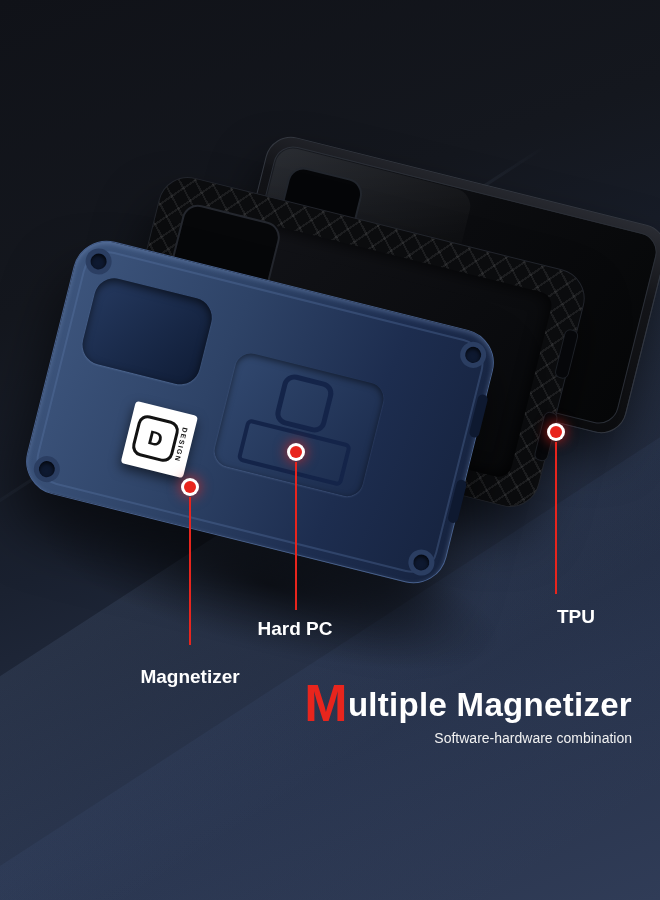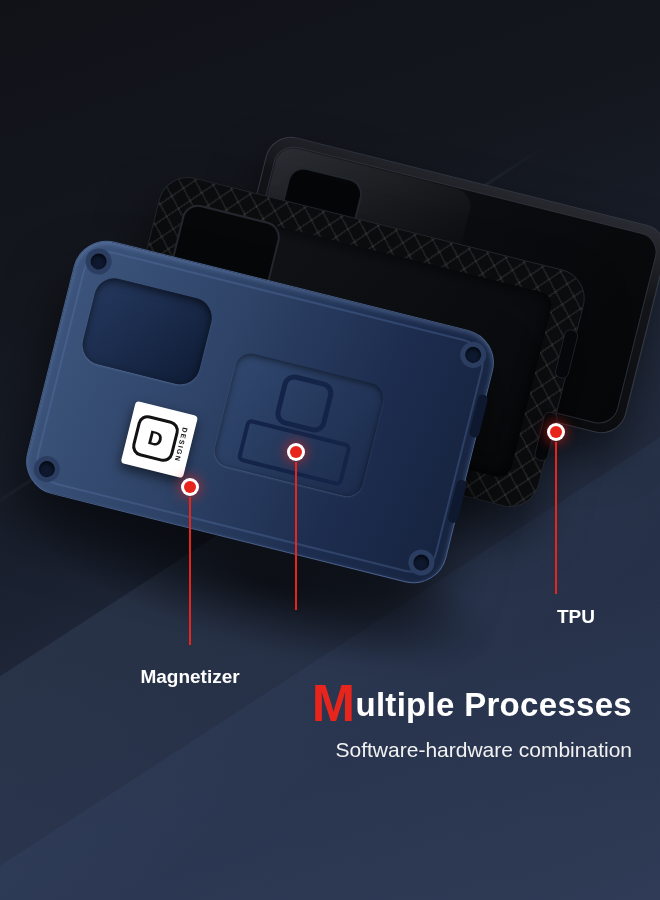--- a/index.html
+++ b/index.html
@@ -111,21 +111,21 @@
   .callout-label.t-pc  { left:230px; top:618px; width:130px; }
   .callout-label.t-tpu { left:526px; top:606px; width:100px; }
 
   
   .heading { position:absolute; right:28px; top:686px; text-align:right; z-index:6;
     color:#ffffff; }
   .heading .line1 { font-weight:bold; font-size:33px; letter-spacing:0.3px;
     white-space:nowrap; }
   .heading .m-initial { color:#e8251d; font-size:52px; font-weight:bold;
     line-height:0; vertical-align:-5px; }
-  .heading .subtitle { font-size:21px; font-weight:normal; margin-top:14px;
+  .heading .subtitle { font-size:14px; font-weight:normal; margin-top:6px;
     color:#f2f2f2; white-space:nowrap; }
 </style>
 </head>
 <body>
 
 <div class="stage">
 
   <div class="edge-line"></div>
   <div class="band1"></div>
   <div class="band2"></div>
@@ -164,25 +164,26 @@
       <div class="badge-vert">DESIGN</div>
     </div>
   </div>
 
   <div class="dot d-mag"></div>
   <div class="leader l-mag"></div>
   <div class="callout-label t-mag">Magnetizer</div>
 
   <div class="dot d-pc"></div>
   <div class="leader l-pc"></div>
+  <div class="callout-label t-pc">Hard PC</div>
 
   <div class="dot d-tpu"></div>
   <div class="leader l-tpu"></div>
   <div class="callout-label t-tpu">TPU</div>
 
   <div class="heading">
     <div class="line1">
-      <span class="m-initial">M</span><span>ultiple Processes</span>
+      <span class="m-initial">M</span><span>ultiple Magnetizer</span>
     </div>
     <div class="subtitle">Software-hardware combination</div>
   </div>
 
 </div>
 
 </body></html>

